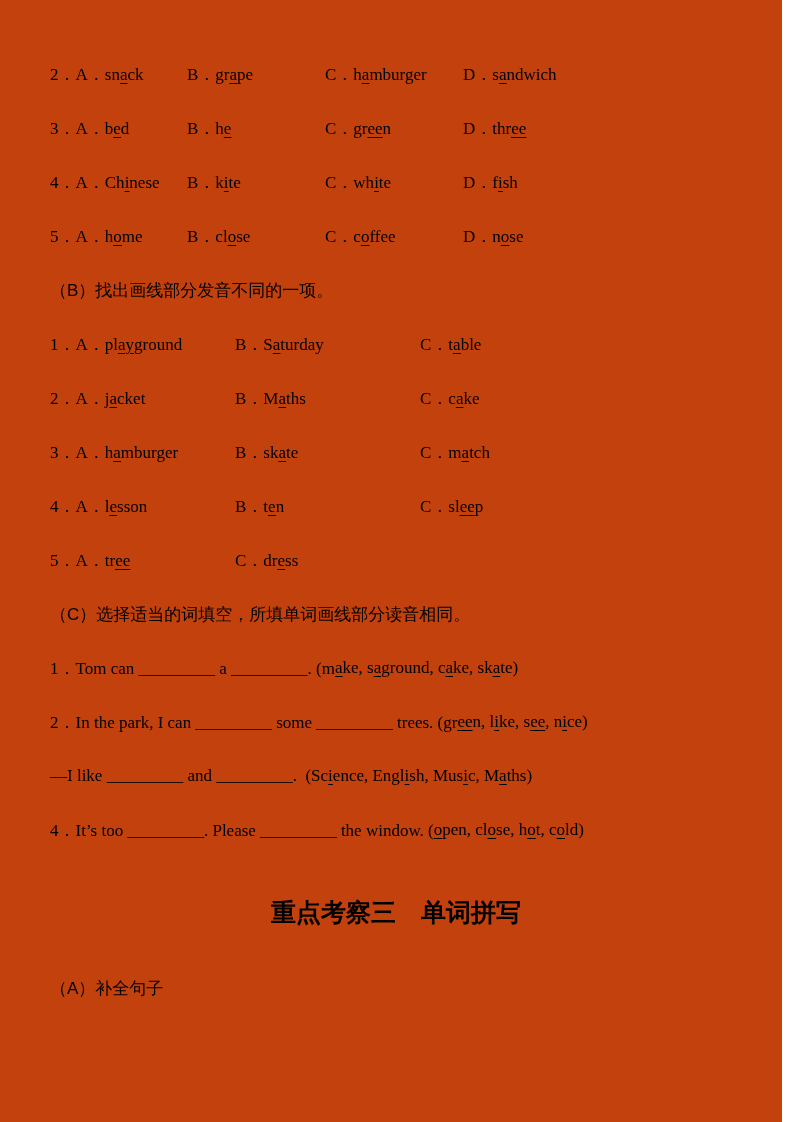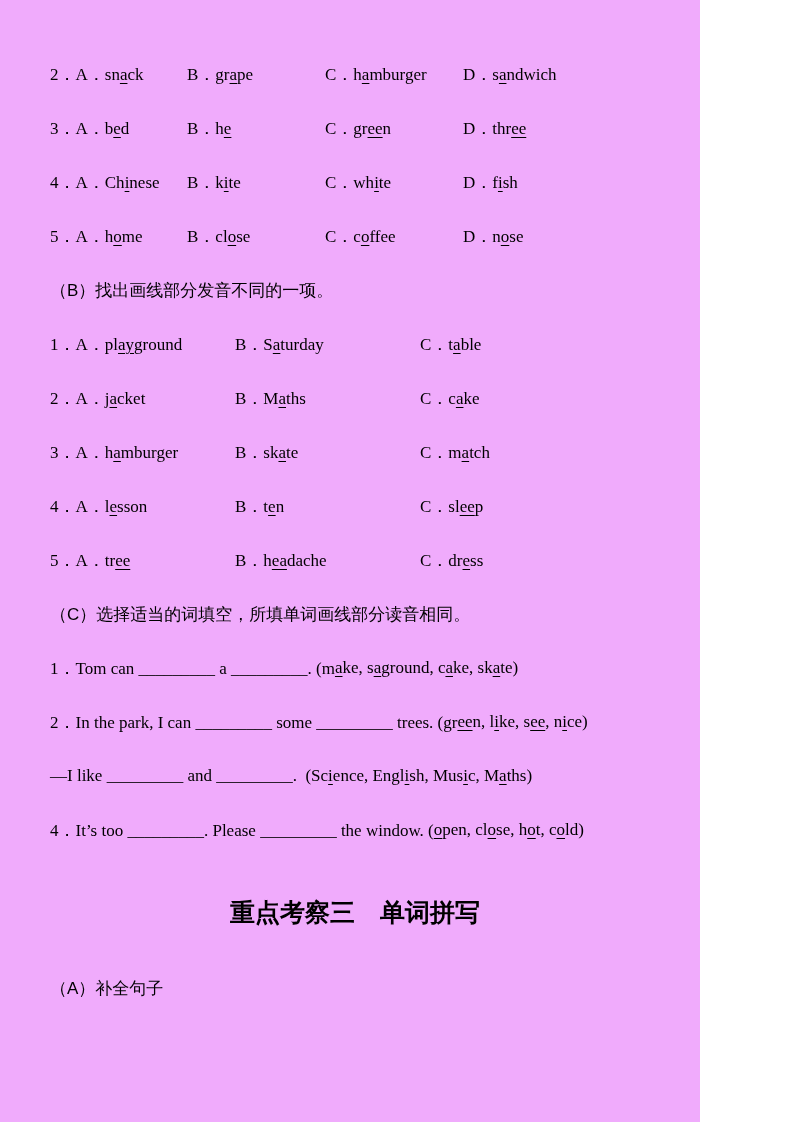--- a/index.html
+++ b/index.html
@@ -10,24 +10,24 @@
   body {
     width: 793px;
     height: 1122px;
     overflow: hidden;
     color: #000000;
     font-family: "Liberation Serif", serif;
     font-size: 17px;
   }
   .page {
     box-sizing: border-box;
-    width: 700px;
+    width: 782px;
     height: 1122px;
     padding: 47px 40px 0 50px;
-    background: #f0abfc;
+    background: #c2410c;
   }
   .line {
     height: 54px;
     display: flex;
     align-items: center;
     white-space: pre;
   }
   .opt-row {
     height: 54px;
     display: flex;
@@ -117,21 +117,20 @@
         <span class="cell c185b"><span>B．</span><span>sk</span><span class="ul">a</span><span>te</span></span>
         <span class="cell cflex"><span>C．</span><span>m</span><span class="ul">a</span><span>tch</span></span>
       </div>
       <div class="opt-row">
         <span class="cell c185"><span>4．</span><span>A．</span><span>l</span><span class="ul">e</span><span>sson</span></span>
         <span class="cell c185b"><span>B．</span><span>t</span><span class="ul">e</span><span>n</span></span>
         <span class="cell cflex"><span>C．</span><span>sl</span><span class="ul">ee</span><span>p</span></span>
       </div>
       <div class="opt-row">
         <span class="cell c185"><span>5．</span><span>A．</span><span>tr</span><span class="ul">ee</span></span>
-        <span class="cell c185b"><span>B．</span><span>h</span><span class="ul">ea</span><span>dache</span></span>
         <span class="cell cflex"><span>C．</span><span>dr</span><span class="ul">e</span><span>ss</span></span>
       </div>
     </div>
 
   <div class="line cn">（C）选择适当的词填空，所填单词画线部分读音相同。</div>
 
   <div id="section-c-lines">
       <div class="line"><span>1．Tom can _________ a _________. (m</span><span class="ul">a</span><span>ke, s</span><span class="ul">a</span><span>ground, c</span><span class="ul">a</span><span>ke, sk</span><span class="ul">a</span><span>te)</span></div>
       <div class="line"><span>2．In the park, I can _________ some _________ trees. (gr</span><span class="ul">ee</span><span>n, l</span><span class="ul">i</span><span>ke, s</span><span class="ul">ee</span><span>, n</span><span class="ul">i</span><span>ce)</span></div>
       <div class="line"><span>—I like _________ and _________.  (Sc</span><span class="ul">i</span><span>ence, Engl</span><span class="ul">i</span><span>sh, Mus</span><span class="ul">i</span><span>c, M</span><span class="ul">a</span><span>ths)</span></div>

